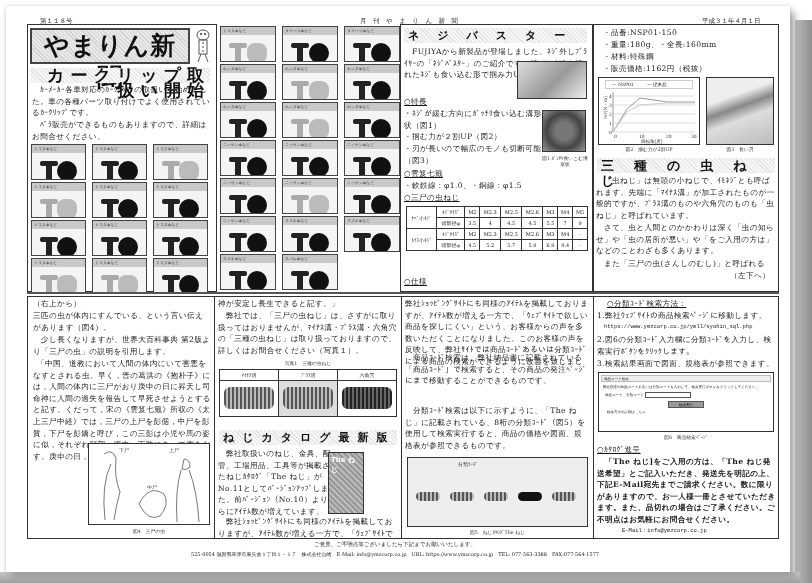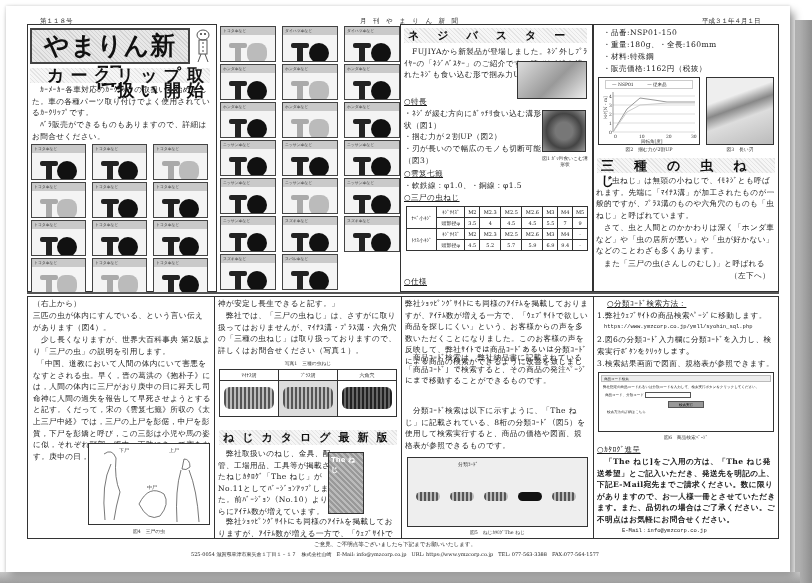--- a/index.html
+++ b/index.html
@@ -353,21 +353,21 @@
       <text x="42" y="55">回転角[度]</text>
     </g>
   </svg>
 </div>
 <div class="cap-txt" style="left:598px;top:146px;width:102px;">図2　掴む力が2割UP</div>
 <div class="photo" style="left:706px;top:77px;width:68px;height:68px;background:linear-gradient(160deg,#eee 30%,#888 45%,#ddd 60%,#bbb);"></div>
 <div class="cap-txt" style="left:706px;top:146px;width:68px;">図3　長い刃</div>
 
 <div class="banner" style="position:absolute;left:597px;top:158px;width:178px;height:15px;font-size:13px;line-height:15px;letter-spacing:20px;padding-left:4px;">三種の虫ねじ</div>
 <div class="t" style="position:absolute;left:596px;top:175px;width:180px;text-indent:8px;">「虫ねじ」は無頭の小ねじで、ｲﾓﾈｼﾞとも呼ばれます。先端に「ﾏｲﾅｽ溝」が加工されたものが一般的ですが、ﾌﾟﾗｽ溝のものや六角穴のものも「虫ねじ」と呼ばれています。</div>
-<div class="t" style="position:absolute;left:596px;top:222px;width:180px;text-indent:8px;">さて、虫と人間とのかかわりは深く「ホンダ車など」や「虫の居所が悪い」や「虫が好かない」などのことわざも多くあります。</div>
+<div class="t" style="position:absolute;left:596px;top:222px;width:180px;text-indent:8px;">さて、虫と人間とのかかわりは深く「虫の知らせ」や「虫の居所が悪い」や「をご入用の方は」などのことわざも多くあります。</div>
 <div class="t" style="position:absolute;left:596px;top:258px;width:180px;text-indent:8px;">また「三尸の虫(さんしのむし)」と呼ばれる</div>
 <div class="t" style="position:absolute;left:730px;top:270px;">（左下へ）</div>
 
 <div style="position:absolute;left:27px;top:292px;width:752px;height:2px;background:#555;"></div>
 
 <div class="frame" style="left:27px;top:296px;width:752px;height:243px;"></div>
 <div style="position:absolute;left:214px;top:296px;width:1px;height:243px;background:#333;"></div>
 <div style="position:absolute;left:401px;top:296px;width:1px;height:243px;background:#333;"></div>
 <div style="position:absolute;left:593px;top:296px;width:1px;height:243px;background:#333;"></div>
 

